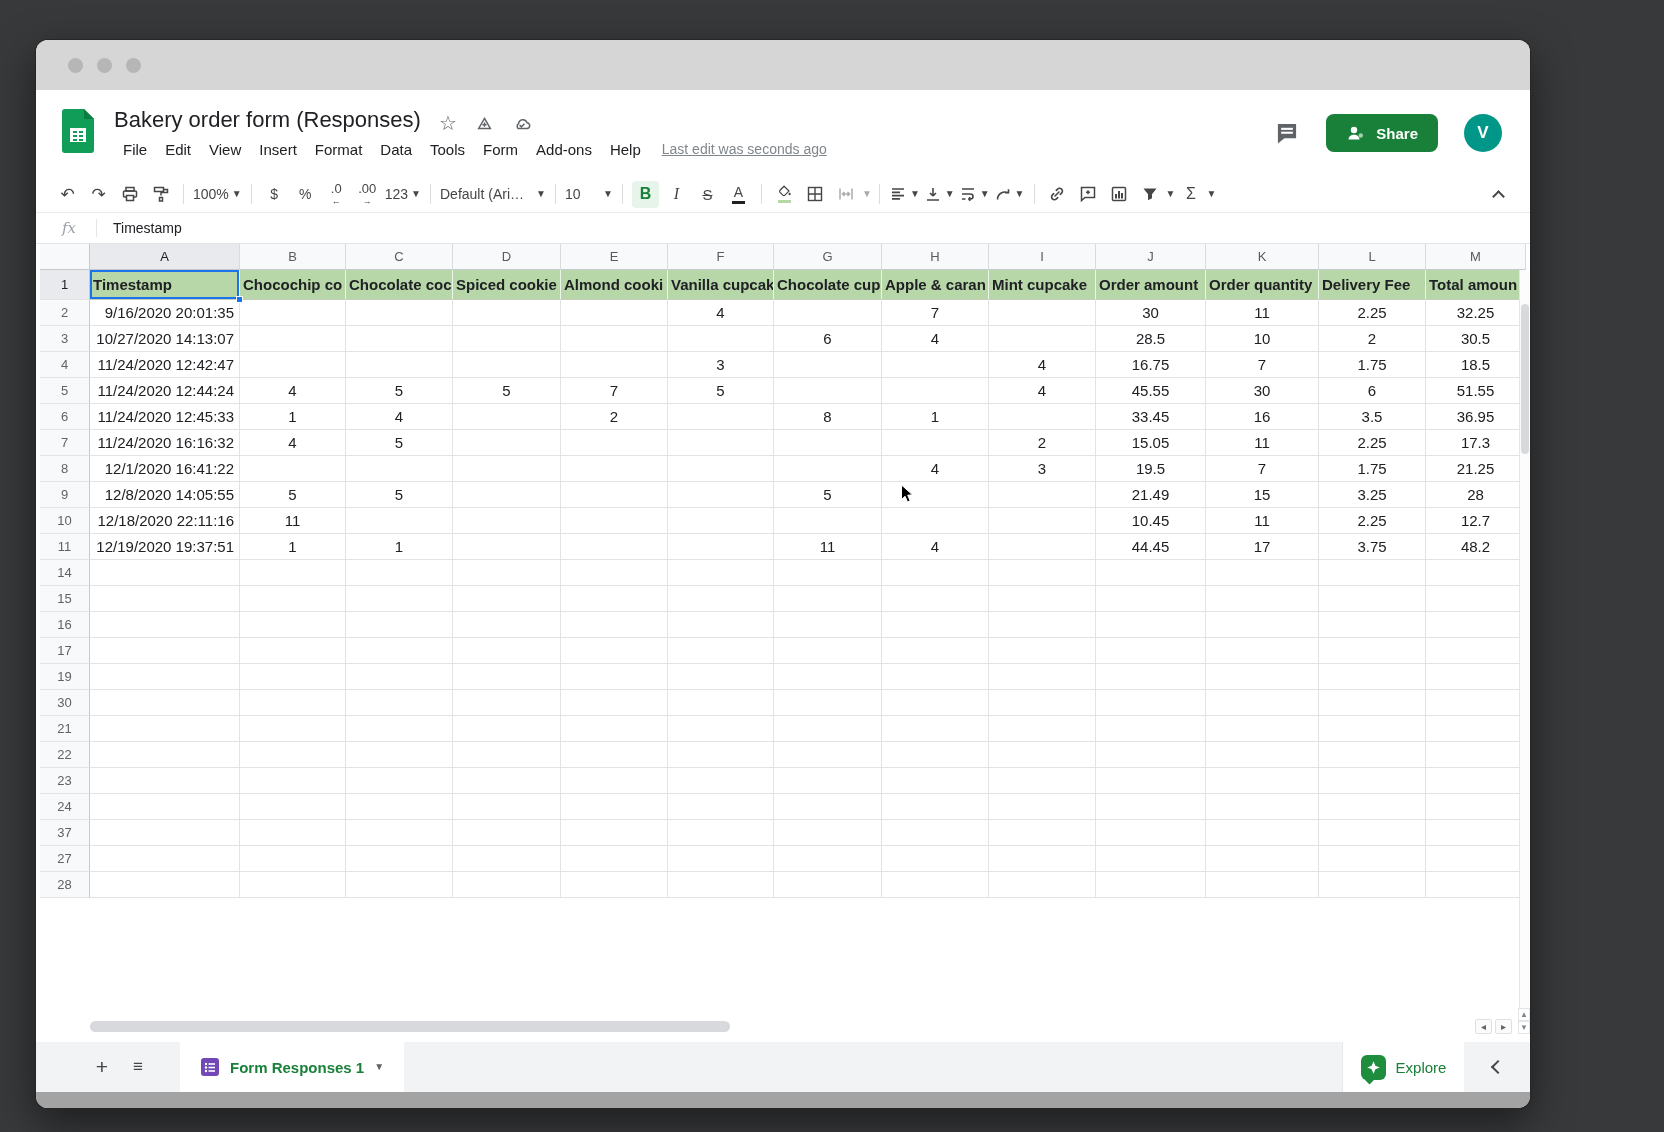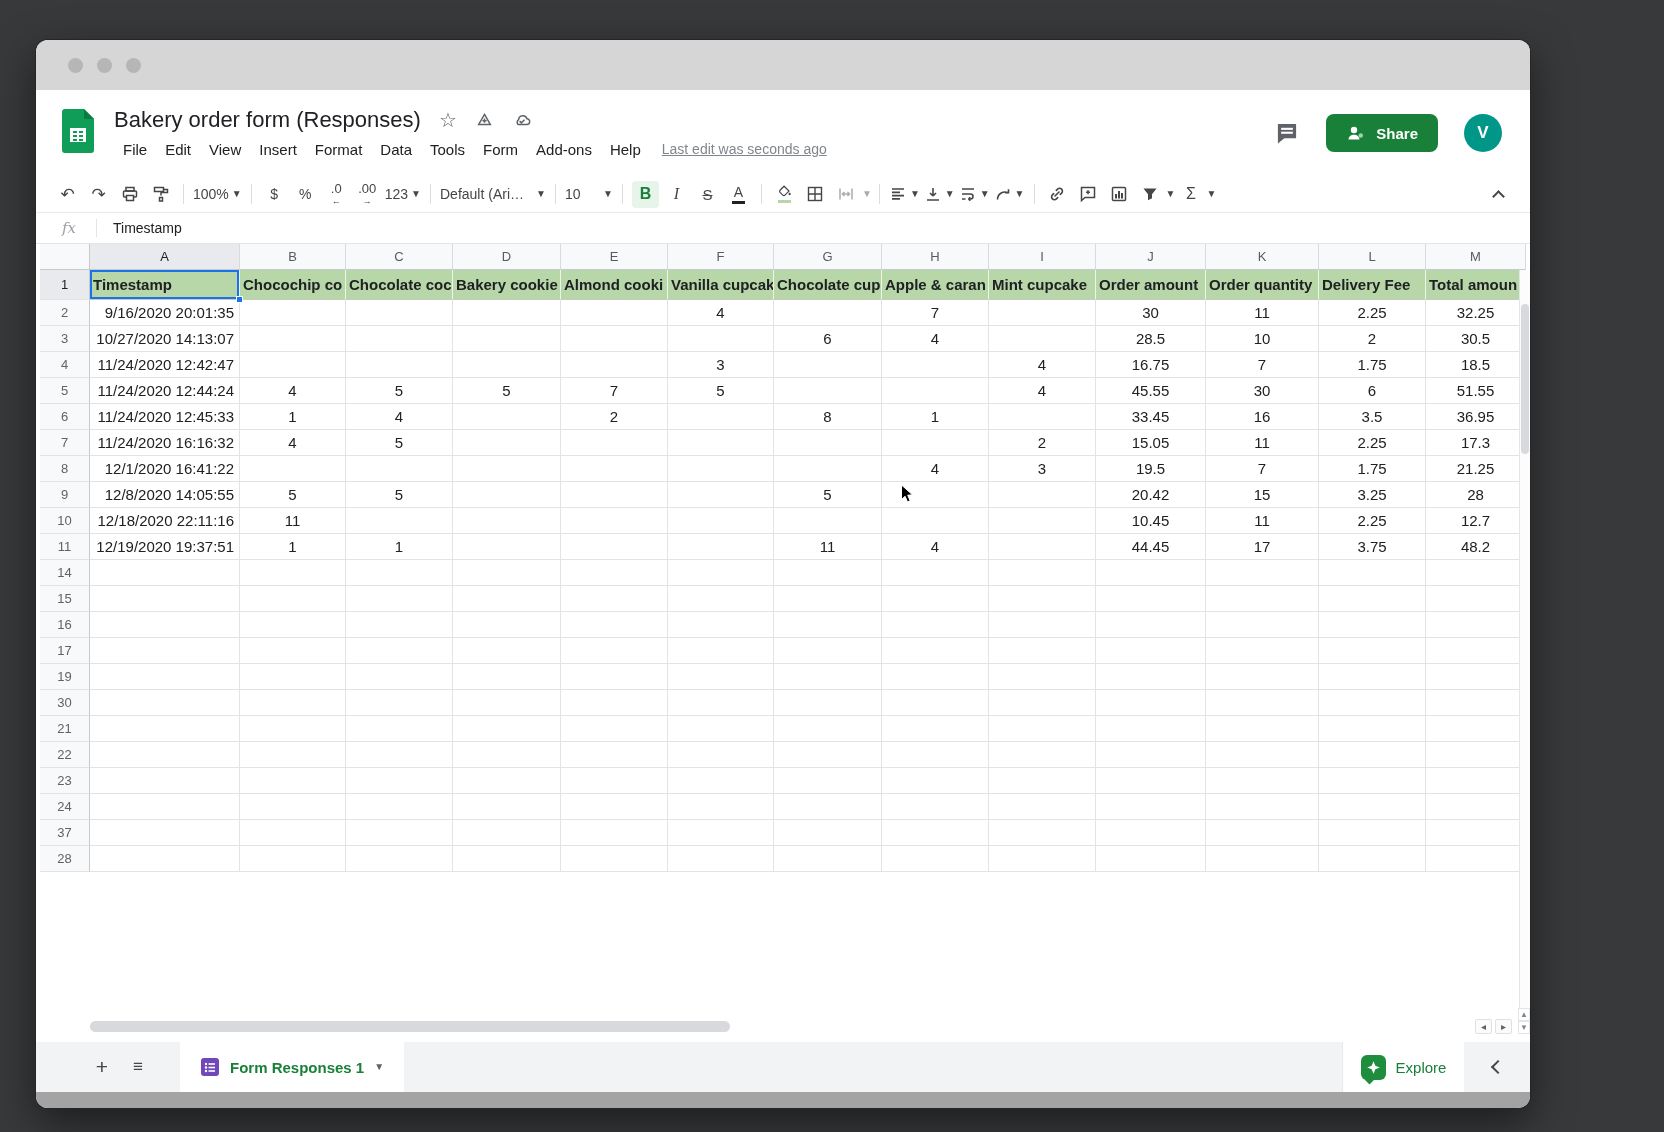--- a/index.html
+++ b/index.html
@@ -17,21 +17,21 @@
     box-shadow:0 0 0 1px #262626, 0 14px 40px rgba(0,0,0,.5);
   }
   .chrome-top{height:50px; background:#d6d6d6; flex:none; display:flex; align-items:center; padding-left:32px; gap:14px;}
   .dot{width:15px;height:15px;border-radius:50%;background:#b6b6b6;}
   .app{flex:1; background:#fff; display:flex; flex-direction:column; min-height:0;}
 
   
   .header-bar{height:86px; flex:none; display:flex; align-items:center; gap:20px; padding:0 28px 0 26px;}
   .logo{flex:none;}
   .header-main{display:flex; flex-direction:column; gap:6px; min-width:0;}
-  .title-row{display:flex; align-items:center; gap:18px;}
+  .title-row{display:flex; align-items:flex-end; gap:18px;}
   .doc-title{font-size:22px; color:#202124; white-space:nowrap;}
   .title-ico{color:#5f6368; font-size:20px; line-height:1; display:flex; align-items:center;}
   .menu-row{display:flex; align-items:center; font-size:15px; color:#202124;}
   .menu-item{padding:2px 9px; cursor:default;}
   .last-edit{margin-left:12px; font-size:14px; color:#80868b; text-decoration:underline; white-space:nowrap;}
   .header-right{margin-left:auto; display:flex; align-items:center; gap:26px;}
   .share-btn{height:38px; background:#188038; color:#fff; border:none; border-radius:8px;
     display:flex; align-items:center; gap:10px; padding:0 20px; font-size:15px; font-weight:700;
     font-family:inherit;}
   .avatar{width:38px;height:38px;border-radius:50%;background:#009688;color:#fff;display:flex;align-items:center;justify-content:center;font-size:17px;font-weight:700;}
@@ -339,21 +339,21 @@
             <div class="col-head" style="width: 110px;">J</div>
             <div class="col-head" style="width: 113px;">K</div>
             <div class="col-head" style="width: 107px;">L</div>
             <div class="col-head" style="width: 100px;">M</div>
           </div>
           <div class="grid-row r1">
             <div class="gutter sel">1</div>
             <div class="cell hcell selected" style="width: 150px;">Timestamp<div class="fill-handle"></div></div>
             <div class="cell hcell" style="width: 106px;">Chocochip co</div>
             <div class="cell hcell" style="width: 107px;">Chocolate coc</div>
-            <div class="cell hcell" style="width: 108px;">Bakery cookie</div>
+            <div class="cell hcell" style="width: 108px;">Spiced cookie</div>
             <div class="cell hcell" style="width: 107px;">Almond cooki</div>
             <div class="cell hcell" style="width: 106px;">Vanilla cupcak</div>
             <div class="cell hcell" style="width: 108px;">Chocolate cup</div>
             <div class="cell hcell" style="width: 107px;">Apple &amp; caran</div>
             <div class="cell hcell" style="width: 107px;">Mint cupcake</div>
             <div class="cell hcell" style="width: 110px;">Order amount</div>
             <div class="cell hcell" style="width: 113px;">Order quantity</div>
             <div class="cell hcell" style="width: 107px;">Delivery Fee</div>
             <div class="cell hcell" style="width: 100px;">Total amoun</div>
           </div>
@@ -473,21 +473,21 @@
             <div class="gutter">9</div>
             <div class="cell a-right" style="width: 150px;">12/8/2020 14:05:55</div>
             <div class="cell a-center" style="width: 106px;">5</div>
             <div class="cell a-center" style="width: 107px;">5</div>
             <div class="cell a-center" style="width: 108px;"></div>
             <div class="cell a-center" style="width: 107px;"></div>
             <div class="cell a-center" style="width: 106px;"></div>
             <div class="cell a-center" style="width: 108px;">5</div>
             <div class="cell a-center" style="width: 107px;"></div>
             <div class="cell a-center" style="width: 107px;"></div>
-            <div class="cell a-center" style="width: 110px;">20.42</div>
+            <div class="cell a-center" style="width: 110px;">21.49</div>
             <div class="cell a-center" style="width: 113px;">15</div>
             <div class="cell a-center" style="width: 107px;">3.25</div>
             <div class="cell a-center" style="width: 100px;">28</div>
           </div>
           <div class="grid-row">
             <div class="gutter">10</div>
             <div class="cell a-right" style="width: 150px;">12/18/2020 22:11:16</div>
             <div class="cell a-center" style="width: 106px;">11</div>
             <div class="cell a-center" style="width: 107px;"></div>
             <div class="cell a-center" style="width: 108px;"></div>
@@ -672,20 +672,36 @@
             <div class="cell a-center" style="width: 108px;"></div>
             <div class="cell a-center" style="width: 107px;"></div>
             <div class="cell a-center" style="width: 107px;"></div>
             <div class="cell a-center" style="width: 110px;"></div>
             <div class="cell a-center" style="width: 113px;"></div>
             <div class="cell a-center" style="width: 107px;"></div>
             <div class="cell a-center" style="width: 100px;"></div>
           </div>
           <div class="grid-row">
             <div class="gutter">37</div>
+            <div class="cell a-right" style="width: 150px;"></div>
+            <div class="cell a-center" style="width: 106px;"></div>
+            <div class="cell a-center" style="width: 107px;"></div>
+            <div class="cell a-center" style="width: 108px;"></div>
+            <div class="cell a-center" style="width: 107px;"></div>
+            <div class="cell a-center" style="width: 106px;"></div>
+            <div class="cell a-center" style="width: 108px;"></div>
+            <div class="cell a-center" style="width: 107px;"></div>
+            <div class="cell a-center" style="width: 107px;"></div>
+            <div class="cell a-center" style="width: 110px;"></div>
+            <div class="cell a-center" style="width: 113px;"></div>
+            <div class="cell a-center" style="width: 107px;"></div>
+            <div class="cell a-center" style="width: 100px;"></div>
+          </div>
+          <div class="grid-row">
+            <div class="gutter">27</div>
             <div class="cell a-right" style="width: 150px;"></div>
             <div class="cell a-center" style="width: 106px;"></div>
             <div class="cell a-center" style="width: 107px;"></div>
             <div class="cell a-center" style="width: 108px;"></div>
             <div class="cell a-center" style="width: 107px;"></div>
             <div class="cell a-center" style="width: 106px;"></div>
             <div class="cell a-center" style="width: 108px;"></div>
             <div class="cell a-center" style="width: 107px;"></div>
             <div class="cell a-center" style="width: 107px;"></div>
             <div class="cell a-center" style="width: 110px;"></div>

